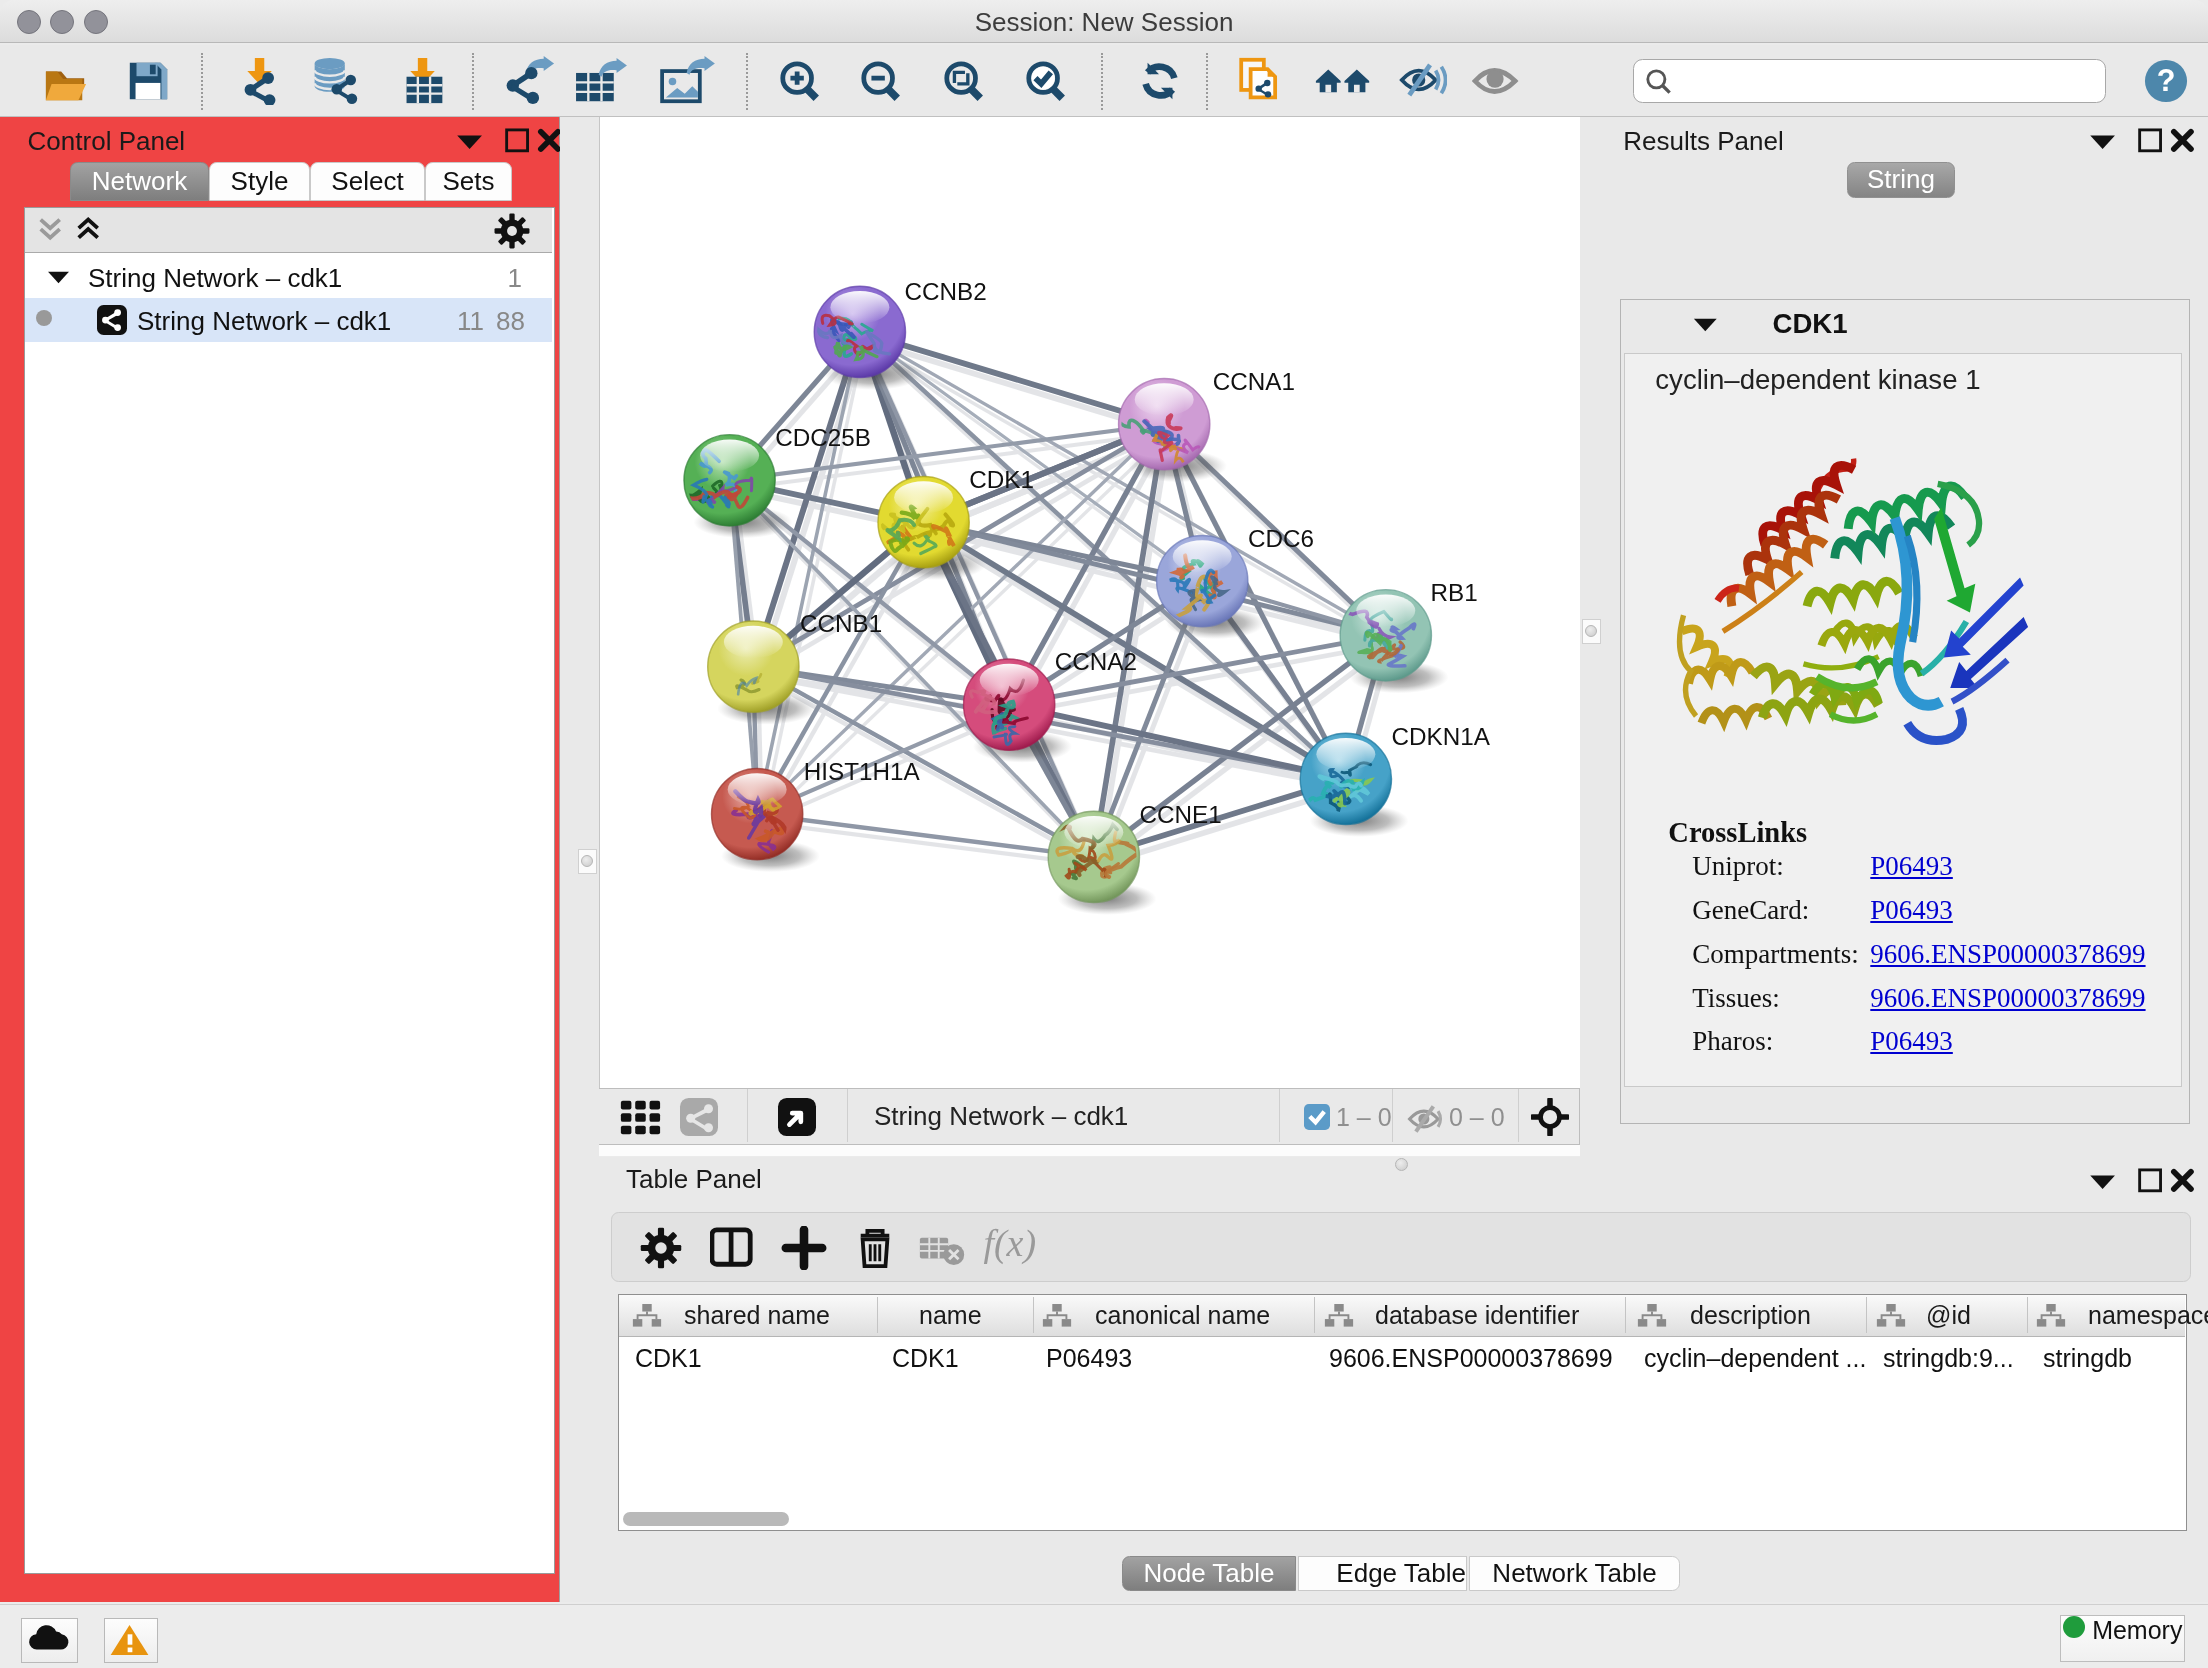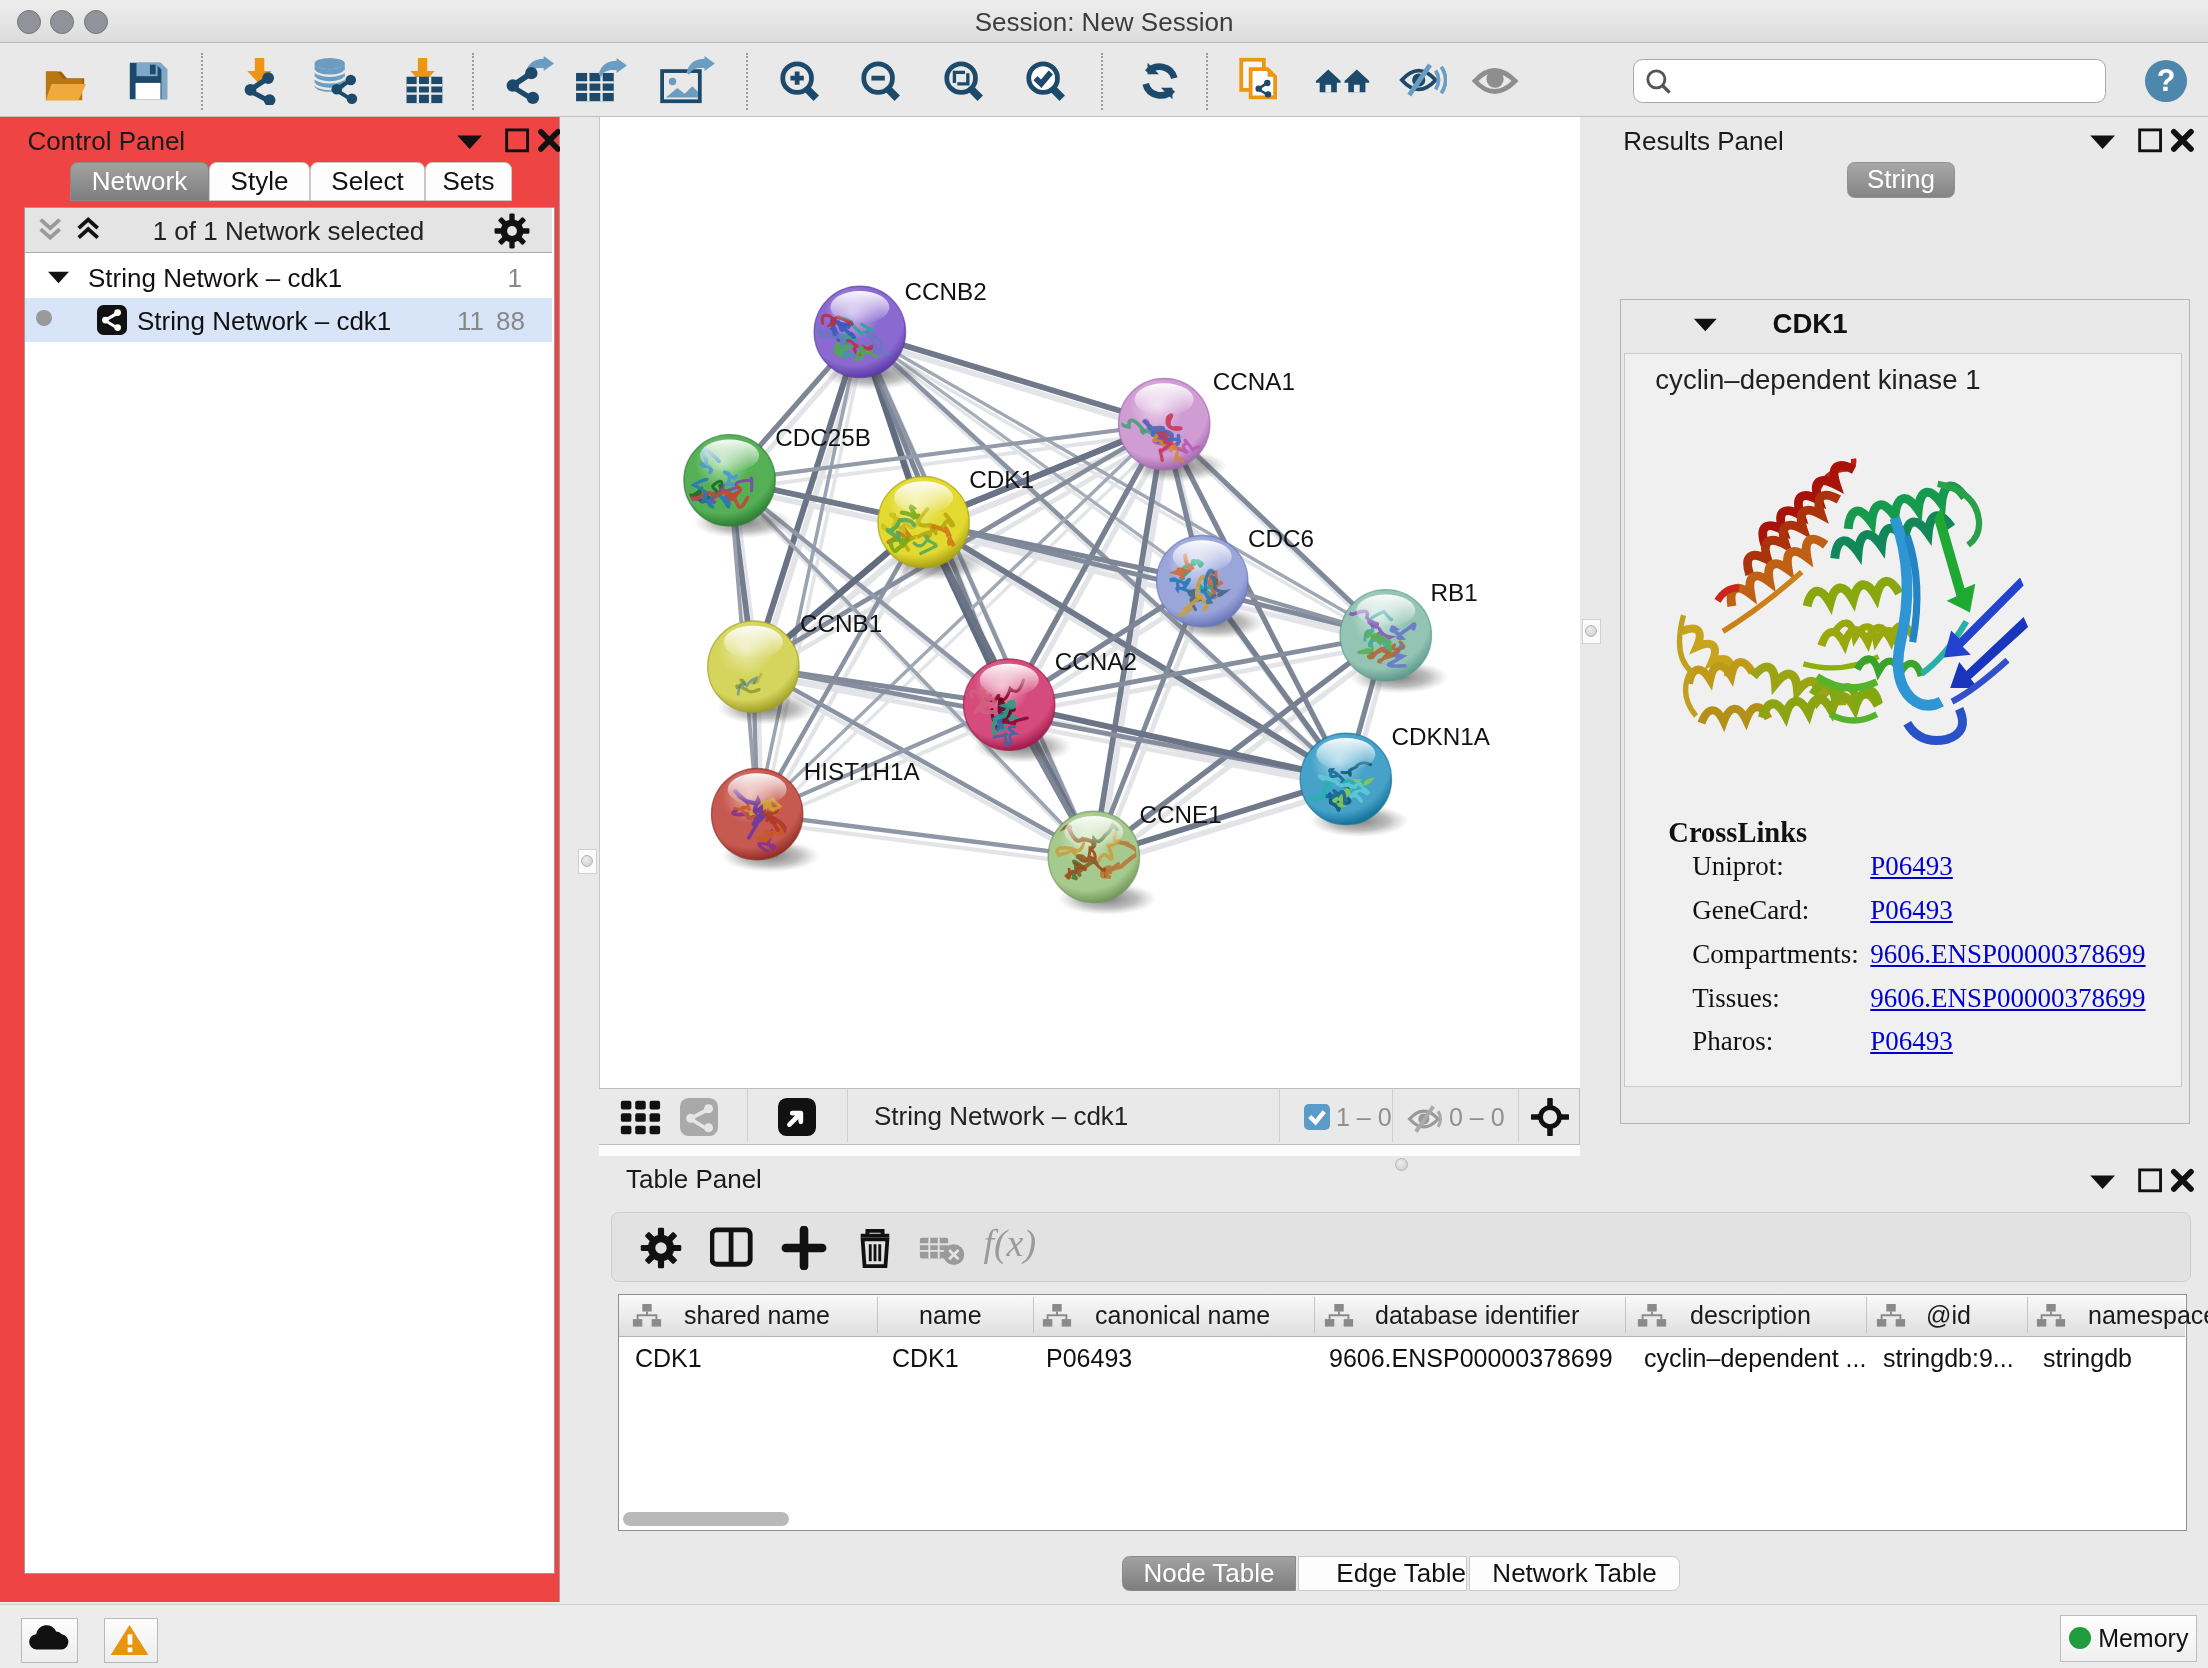--- a/index.html
+++ b/index.html
@@ -58,21 +58,21 @@
 #tp-hdr{position:absolute;left:0;top:0;width:1566px;height:42px;background:linear-gradient(#fafafa,#dedede);border-bottom:1.9px solid #b5b5b5;}
 .th{position:absolute;top:5.7px;font-size:25px;color:#1a1a1a;}
 .thsep{position:absolute;top:1.9px;height:36px;width:0;border-left:1.9px solid #c4c4c4;}
 .td{position:absolute;top:49px;font-size:25px;color:#111;}
 #tp-scroll{position:absolute;left:3.8px;bottom:3.8px;width:166px;height:14.3px;background:#b9b9b9;border-radius:7.6px;}
 .btab{position:absolute;top:399px;height:35px;background:#fdfdfd;border:1px solid #c9c9c9;font-size:26px;color:#111;text-align:center;line-height:33px;}
 .btab.sel{background:linear-gradient(#a2a2a2,#7e7e7e);color:#fff;border-color:#8a8a8a;}
 
 #statusbar{left:0;top:1604px;width:2208px;height:65px;background:#ececec;border-top:1.9px solid #cfcfcf;}
 .sbtn{position:absolute;top:13.3px;height:45px;background:linear-gradient(#fdfdfd,#ededed);border:1.9px solid #b9b9b9;}
-#memorybtn{position:absolute;left:2060px;top:9.5px;width:137px;height:47px;background:linear-gradient(#fdfdfd,#f0f0f0);border:1.9px solid #bdbdbd;font-size:25px;color:#111;display:flex;align-items:center;justify-content:center;}
+#memorybtn{position:absolute;left:2060px;top:9.5px;width:125px;height:47px;background:linear-gradient(#fdfdfd,#f0f0f0);border:1.9px solid #bdbdbd;font-size:25px;color:#111;display:flex;align-items:flex-start;justify-content:center;}
 </style></head><body>
 <div id="titlebar" class="abs">
     <div class="tl" style="left:17px;"></div>
     <div class="tl" style="left:50px;"></div>
     <div class="tl" style="left:84px;"></div>
     <div id="title">Session: New Session</div>
   </div>
 <div id="toolbar" class="abs">
     <div class="ticon" style="left:42px;top:13.3px;"><svg width="46" height="46" viewBox="0 0 48 48" style="">
         <path d="M4 14 h16 l6 7 h18 v6 H10 z" fill="#a06010"></path>
@@ -243,21 +243,20 @@
     <div id="cp-box">
       <div id="cp-subhdr">
         <svg width="114" height="38" style="position:absolute;left:9.5px;top:3.8px;" viewBox="0 0 120 40">
           <g stroke="#9a9a9a" stroke-width="4" fill="none">
             <path d="M6 8 l10 9 10 -9 M6 18 l10 9 10 -9"></path>
           </g>
           <g stroke="#111" stroke-width="4" fill="none">
             <path d="M46 17 l10 -9 10 9 M46 27 l10 -9 10 9"></path>
           </g>
         </svg>
-        <div class="lbl">1 of 1 Network selected</div>
         <div style="position:absolute;right:21px;top:3.8px;"><svg width="38" height="38" viewBox="0 0 40 40">
             <rect x="17.2" y="1.5999999999999979" width="5.6000000000000005" height="8.0" rx="1.2" fill="#111" transform="rotate(0 20.0 20.0)"></rect>
             <rect x="17.2" y="1.5999999999999979" width="5.6000000000000005" height="8.0" rx="1.2" fill="#111" transform="rotate(45 20.0 20.0)"></rect>
             <rect x="17.2" y="1.5999999999999979" width="5.6000000000000005" height="8.0" rx="1.2" fill="#111" transform="rotate(90 20.0 20.0)"></rect>
             <rect x="17.2" y="1.5999999999999979" width="5.6000000000000005" height="8.0" rx="1.2" fill="#111" transform="rotate(135 20.0 20.0)"></rect>
             <rect x="17.2" y="1.5999999999999979" width="5.6000000000000005" height="8.0" rx="1.2" fill="#111" transform="rotate(180 20.0 20.0)"></rect>
             <rect x="17.2" y="1.5999999999999979" width="5.6000000000000005" height="8.0" rx="1.2" fill="#111" transform="rotate(225 20.0 20.0)"></rect>
             <rect x="17.2" y="1.5999999999999979" width="5.6000000000000005" height="8.0" rx="1.2" fill="#111" transform="rotate(270 20.0 20.0)"></rect>
             <rect x="17.2" y="1.5999999999999979" width="5.6000000000000005" height="8.0" rx="1.2" fill="#111" transform="rotate(315 20.0 20.0)"></rect>
             <circle cx="20.0" cy="20.0" r="12.0" fill="#111"></circle>

